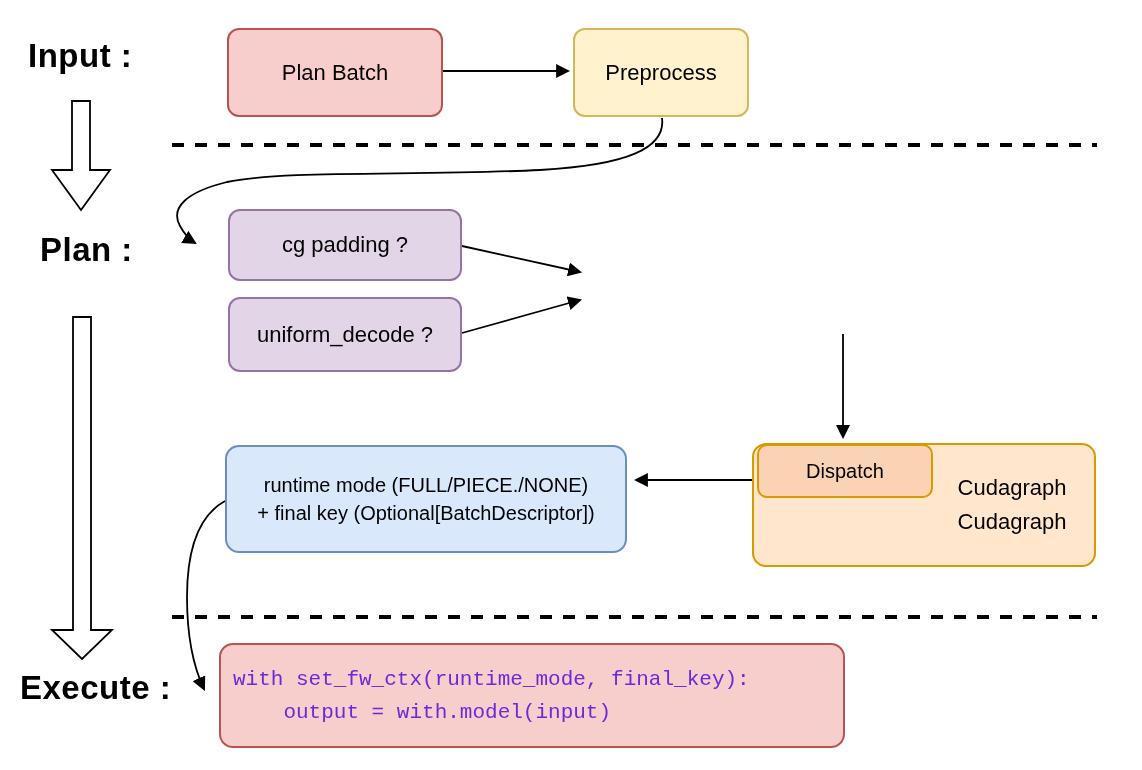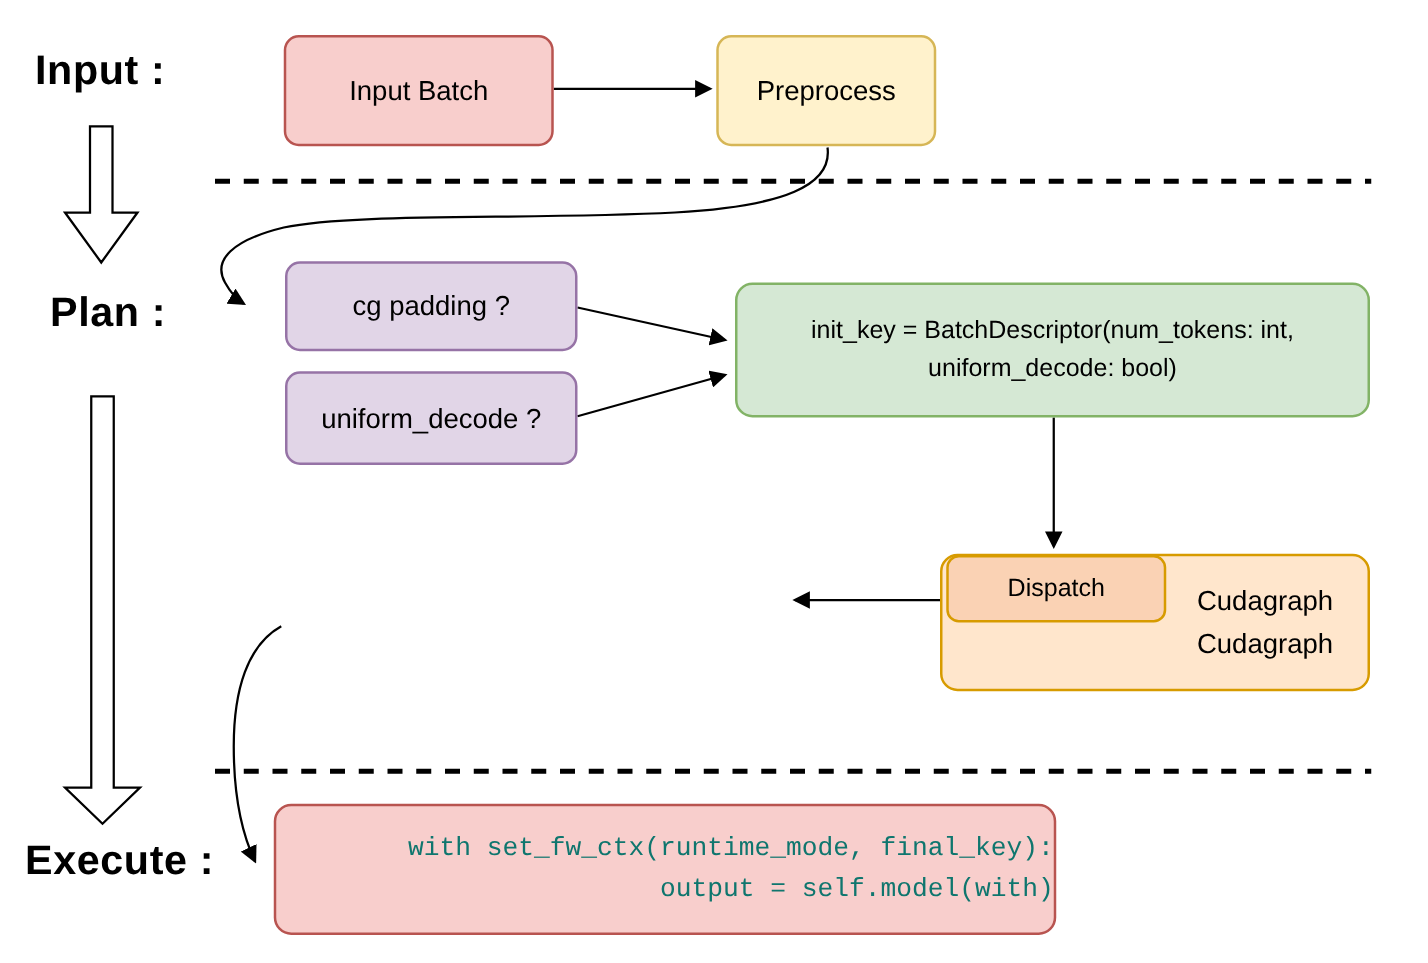--- a/index.html
+++ b/index.html
@@ -51,21 +51,21 @@
     font-size: 22px;
   }
   .n-cg-padding { left: 228px; top: 209px; width: 234px; height: 72px; }
   .n-uniform-decode { left: 228px; top: 297px; width: 234px; height: 75px; }
   .n-init-key {
     left: 588px; top: 226px; width: 508px; height: 108px;
     background: #d5e8d4; border: 2px solid #82b366; border-radius: 14px;
     font-size: 20px; line-height: 31px;
   }
   .n-cudagraph {
-    left: 752px; top: 443px; width: 344px; height: 110px;
+    left: 752px; top: 443px; width: 344px; height: 124px;
     background: #ffe6cc; border: 2px solid #d79b00; border-radius: 14px;
   }
   .cudagraph-label {
     position: absolute;
     left: 180px; right: 4px; top: 0; bottom: 0;
     display: flex; flex-direction: column;
     align-items: center; justify-content: center;
     font-size: 22px; line-height: 34px;
   }
   .n-dispatch {
@@ -74,25 +74,25 @@
     font-size: 20px;
   }
   .n-runtime {
     left: 225px; top: 445px; width: 402px; height: 108px;
     background: #dae8fc; border: 2px solid #6c8ebf; border-radius: 14px;
     font-size: 20px; line-height: 28px;
   }
   .n-code {
     left: 219px; top: 643px; width: 626px; height: 105px;
     background: #f8cecc; border: 2px solid #b85450; border-radius: 14px;
-    align-items: flex-end;
+    align-items: flex-start;
     padding-left: 12px;
     font-family: "Liberation Mono", "DejaVu Sans Mono", monospace;
     font-size: 21px; line-height: 33px;
-    color: #0f766e;
+    color: #6d28d9;
   }
   .n-code .ln { white-space: pre; text-align: left; }
 </style>
 </head>
 <body>
 
 <div class="canvas">
 
   <svg class="wires" viewBox="0 0 1142 770" xmlns="http://www.w3.org/2000/svg">
     <defs>
@@ -114,50 +114,50 @@
     <path d="M843,334 L843,437" fill="none" stroke="#000" stroke-width="1.8" marker-end="url(#ah)"></path>
     <path d="M752,480 L636,480" fill="none" stroke="#000" stroke-width="1.8" marker-end="url(#ah)"></path>
     <path d="M225,501 C198,516 187,552 187,597 C187,637 194,668 204,689" fill="none" stroke="#000" stroke-width="1.8" marker-end="url(#ah)"></path>
   </svg>
 
   <div class="stage-label" style="left:28px; top:37px;">Input :</div>
   <div class="stage-label" style="left:40px; top:231px;">Plan :</div>
   <div class="stage-label" style="left:20px; top:669px;">Execute :</div>
 
   <div class="node n-input-batch">
-    <span class="ln">Input Batch</span>
+    <span class="ln">Plan Batch</span>
   </div>
 
   <div class="node n-preprocess">
     <span class="ln">Preprocess</span>
   </div>
 
   <div class="node n-purple n-uniform-decode">
     <span class="ln">uniform_decode ?</span>
   </div>
 
   <div class="node n-purple n-cg-padding">
     <span class="ln">cg padding ?</span>
   </div>
 
-  <div class="node n-init-key">
-    <span class="ln">init_key = BatchDescriptor(num_tokens: int,</span>
-    <span class="ln">uniform_decode: bool)</span>
-  </div>
 
   <div class="node n-cudagraph">
     <div class="cudagraph-label">
       <span class="ln">Cudagraph</span>
       <span class="ln">Cudagraph</span>
     </div>
   </div>
 
   <div class="node n-dispatch">
     <span class="ln">Dispatch</span>
   </div>
 
+  <div class="node n-runtime">
+    <span class="ln">runtime mode (FULL/PIECE./NONE)</span>
+    <span class="ln">+ final key (Optional[BatchDescriptor])</span>
+  </div>
 
   <div class="node n-code">
     <span class="ln">with set_fw_ctx(runtime_mode, final_key):</span>
-    <span class="ln">    output = self.model(with)</span>
+    <span class="ln">    output = with.model(input)</span>
   </div>
 
 </div>
 
 </body></html>

